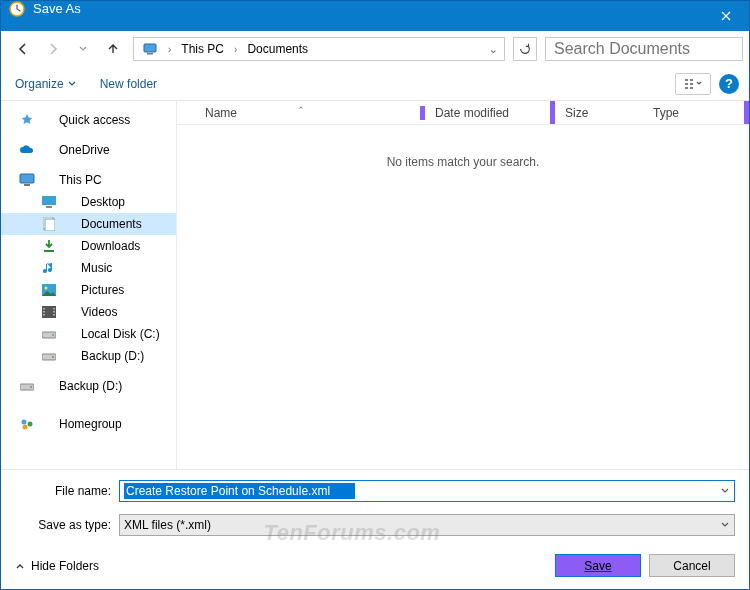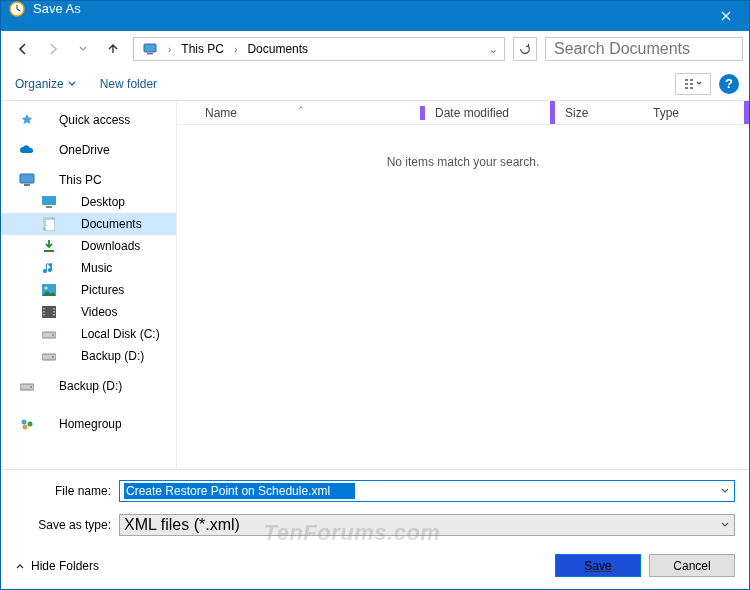--- a/index.html
+++ b/index.html
@@ -46,26 +46,26 @@
   .sort-ind { width: 100%; text-align: center; color: #777; font-size: 9px; position: absolute; top: -1px; }
   .lh-name-wrap { position: relative; width: 248px; }
   .list-body { flex: 1; display: flex; justify-content: center; padding-top: 30px; color: #575757; font-size: 12px; }
 
   .bottom { border-top: 1px solid #e5e5e5; padding: 10px 14px 12px; }
   .frow { display: flex; align-items: center; margin-bottom: 12px; }
   .flabel { width: 104px; text-align: right; font-size: 12px; padding-right: 8px; }
   .finput { flex: 1; height: 22px; border: 1px solid #7a9ecc; font-size: 12px; padding: 0 4px; }
   .finput.filename { border: 1px solid #0078d7; }
   .finput.filename input { background: #0078d7; color: #fff; border: none; outline: none; width: 231px; font-size: 12px; padding: 1px 2px; }
-  .fselect { flex: 1; height: 22px; border: 1px solid #a7a7a7; background: #eaeaea; font-size: 16px; padding: 0 4px; display: flex; align-items: center; justify-content: space-between; }
+  .fselect { flex: 1; height: 22px; border: 1px solid #a7a7a7; background: #eaeaea; font-size: 12px; padding: 0 4px; display: flex; align-items: center; justify-content: space-between; }
   .actionrow { display: flex; align-items: center; margin-top: 18px; }
   .hidefolders { font-size: 12px; display: flex; align-items: center; gap: 6px; }
   .actionrow .spacer { flex: 1; }
   .wbtn { width: 86px; height: 23px; font-size: 12px; display: flex; align-items: center; justify-content: center; margin-left: 8px; background: #e1e1e1; border: 1px solid #adadad; }
-  .wbtn.default { border: 1.5px solid #0078d7; background: #1d4ed8; }
+  .wbtn.default { border: 1.5px solid #0078d7; background: #8b5cf6; }
 
   .watermark { position: absolute; top: 520px; left: 0; width: 704px; text-align: center; font-size: 22px; font-weight: bold; font-style: italic; color: rgba(120,120,120,0.25); pointer-events: none; letter-spacing: 0.5px; }
 </style>
 </head>
 <body>
 
 <div class="window">
 
   <div class="titlebar">
     <span class="app-icon">

